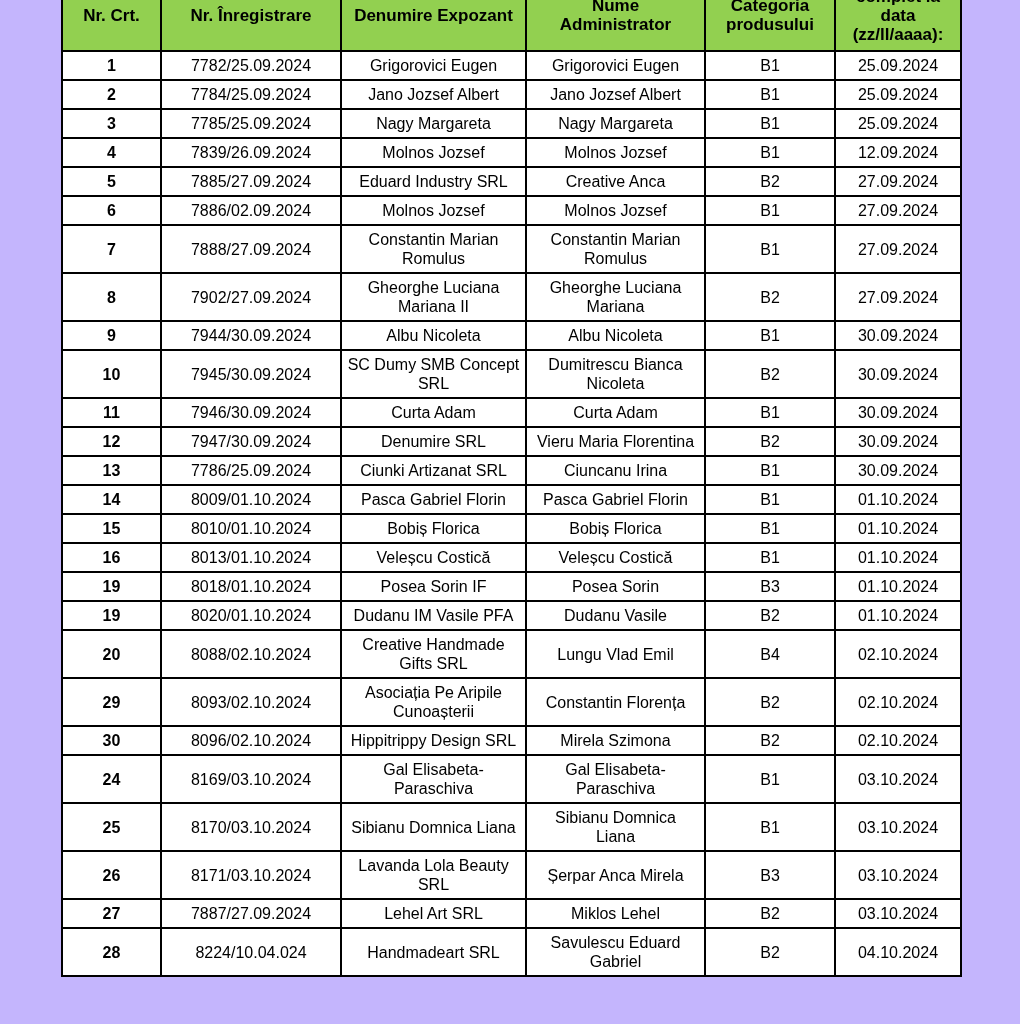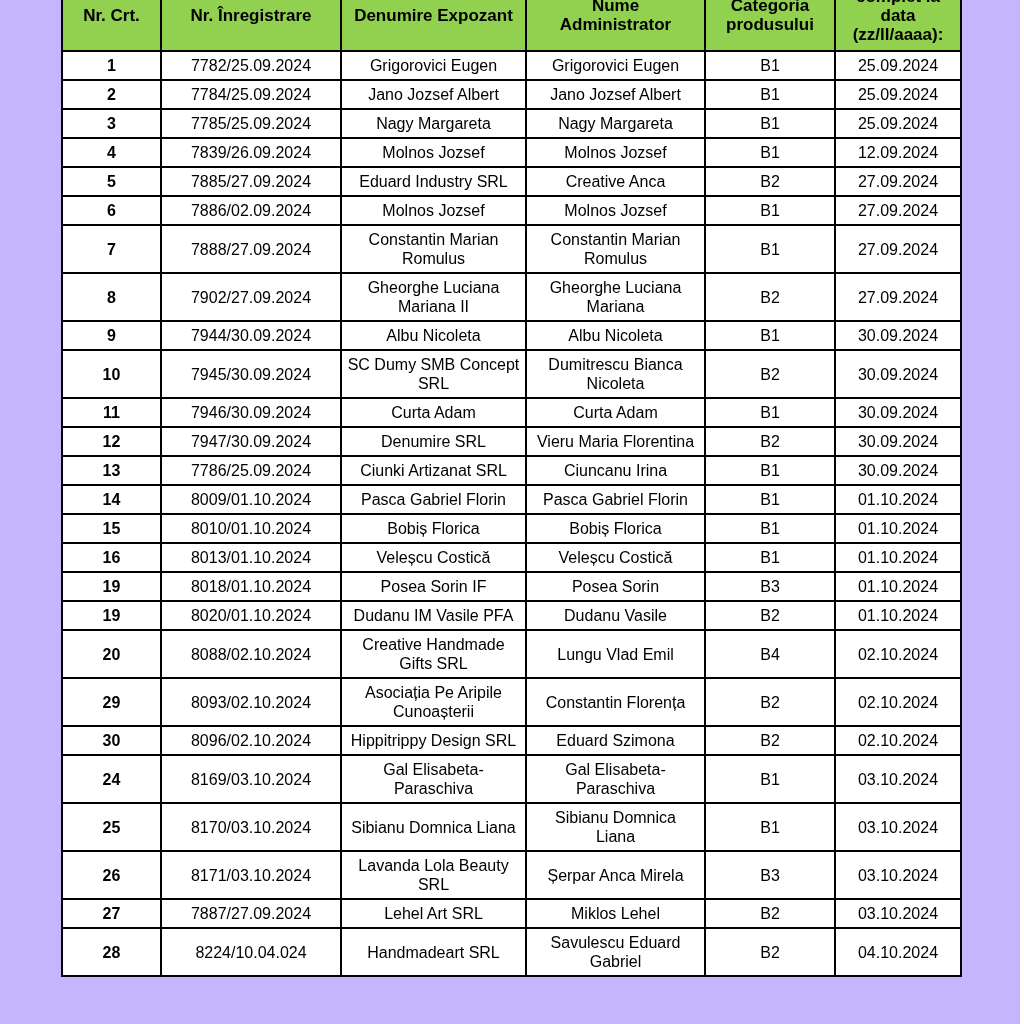--- a/index.html
+++ b/index.html
@@ -267,21 +267,21 @@
     <td>Constantin Florența</td>
     <td>B2</td>
     <td>02.10.2024</td>
   </tr>
 
 
   <tr>
     <td class="c-nr">30</td>
     <td>8096/02.10.2024</td>
     <td>Hippitrippy Design SRL</td>
-    <td>Eduard Szimona</td>
+    <td>Mirela Szimona</td>
     <td>B2</td>
     <td>02.10.2024</td>
   </tr>
 
   <tr>
     <td class="c-nr">24</td>
     <td>8169/03.10.2024</td>
     <td>Gal Elisabeta-
 Paraschiva</td>
     <td>Gal Elisabeta-

